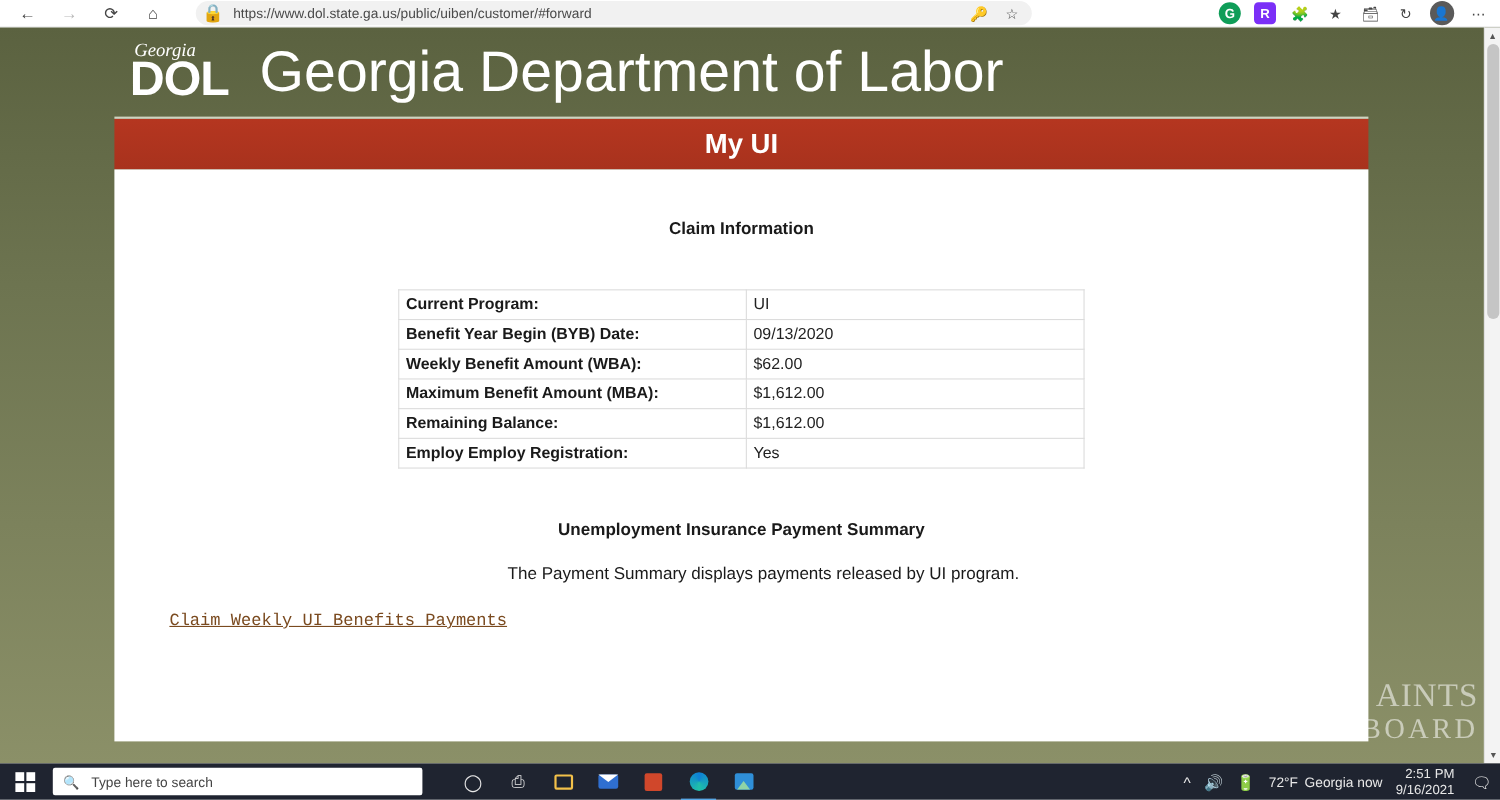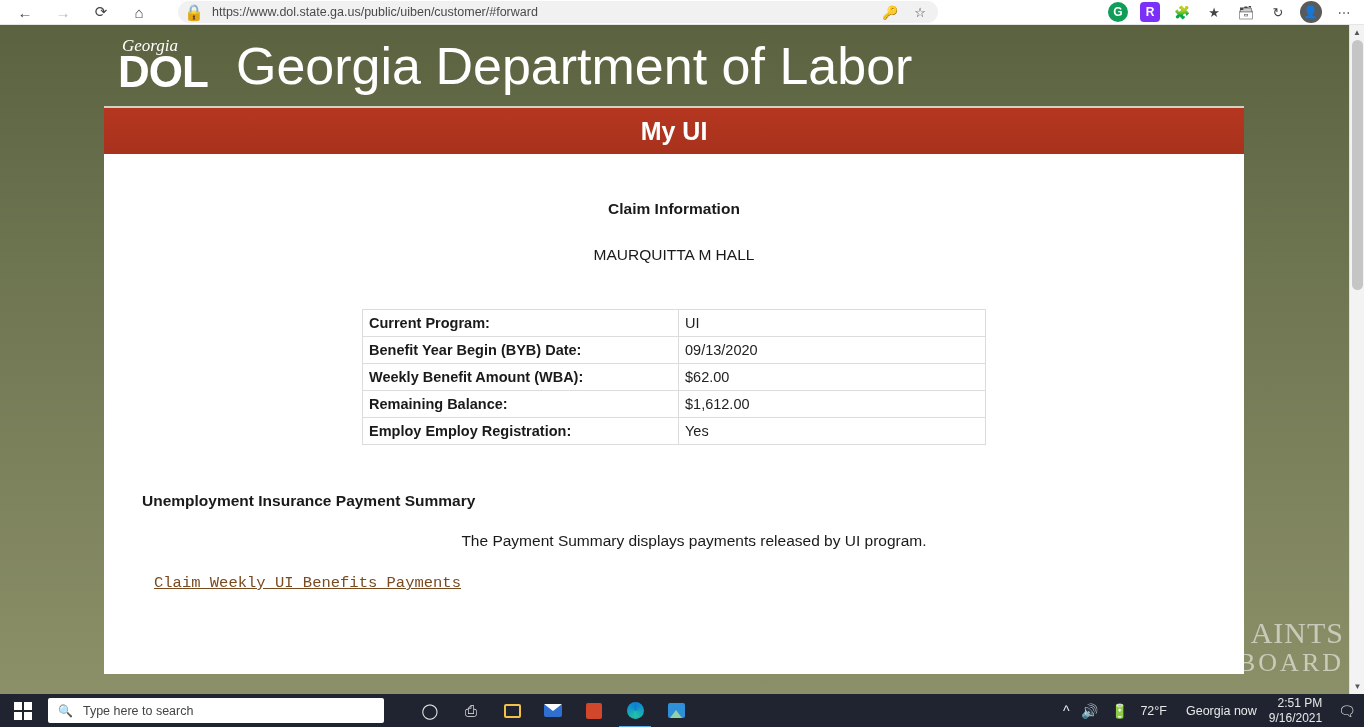--- a/index.html
+++ b/index.html
@@ -136,22 +136,22 @@
     border: 1px solid #dcdcdc;
     padding: 5px 6px;
     color: #1a1a1a;
     height: 21px;
   }
   table.claim td.k { font-weight: bold; width: 316px; }
   table.claim td.v { color: #222; }
 
   .pay-sum-title {
     margin-top: 47px;
-    text-align: left;
-    font-size: 15.5px; font-weight: bold; color: #1a1a1a; padding-left: 38px;
+    text-align: center;
+    font-size: 15.5px; font-weight: bold; color: #1a1a1a;
   }
   .pay-sum-desc {
     margin-top: 22px;
     text-align: center;
     font-size: 15.5px; color: #1a1a1a; padding-left: 40px;
   }
   .claim-link {
     display: inline-block;
     margin: 24px 0 0 50px;
     font-size: 15.5px;
@@ -208,21 +208,21 @@
     margin-left: 2px; padding-left: 10px; font-size: 12.5px;
   }
   .search-box .mag { margin-right: 10px; color:#555; font-size: 12px; }
   .tb-icons { display:flex; align-items:center; gap: 17px; margin-left: 34px; }
   .tb-ico { width: 24px; height: 24px; display:flex;align-items:center;justify-content:center; font-size: 15px; }
   .tb-ico.active { position: relative; }
   .tb-ico.active::after {
     content:""; position:absolute; bottom:-5px; left:-4px; width:32px; height:2px; background:#5aa9e6;
   }
   .tray { margin-left: auto; display:flex; align-items:center; gap:12px; padding-right:8px; }
-  .weather { display:flex; align-items:center; gap:19px; font-size:12.5px; }
+  .weather { display:flex; align-items:center; gap:6px; font-size:12.5px; }
   .clock { text-align: right; line-height: 1.25; font-size: 12px; padding-right: 4px; }
   .notif { font-size: 14px; }
 
   .icon-sq { width:17px;height:14px;border:2px solid #f3c14a;border-radius:2px; }
   .mail { width:18px;height:13px;background:#2f6fd0;border-radius:2px;position:relative; }
   .mail::after{content:"";position:absolute;top:0;left:0;width:0;height:0;border-left:9px solid transparent;border-right:9px solid transparent;border-top:7px solid #fff;}
   .store { width:16px;height:16px;background:#d0472b;border-radius:2px; }
   .edge { width:17px;height:17px;border-radius:50%;background:conic-gradient(#0d7fd6,#20c0a8,#0d7fd6); }
   .photos { width:17px;height:15px;background:#2f8fd8;border-radius:2px;position:relative;overflow:hidden; }
   .photos::after{content:"";position:absolute;bottom:0;left:2px;width:0;height:0;border-left:6px solid transparent;border-right:6px solid transparent;border-bottom:8px solid #8fd3a7;}
@@ -269,35 +269,38 @@
         <span class="lg">DOL</span>
       </div>
       <div class="dol-title">Georgia Department of Labor</div>
     </div>
 
     <div class="myui-bar">My UI</div>
 
     <div class="content">
 
       <div class="claim-head">Claim Information</div>
-      <div class="claim-name">MAURQUITTA M HALL</div>
 
       <table class="claim">
         <tbody>
           <tr>
             <td class="k">Current Program:</td>
             <td class="v">UI</td>
           </tr>
           <tr>
             <td class="k">Benefit Year Begin (BYB) Date:</td>
             <td class="v">09/13/2020</td>
           </tr>
           <tr>
             <td class="k">Weekly Benefit Amount (WBA):</td>
             <td class="v">$62.00</td>
+          </tr>
+          <tr>
+            <td class="k">Maximum Benefit Amount (MBA):</td>
+            <td class="v">$1,612.00</td>
           </tr>
           <tr>
             <td class="k">Remaining Balance:</td>
             <td class="v">$1,612.00</td>
           </tr>
           <tr>
             <td class="k">Employ Employ Registration:</td>
             <td class="v">Yes</td>
           </tr>
         </tbody>

